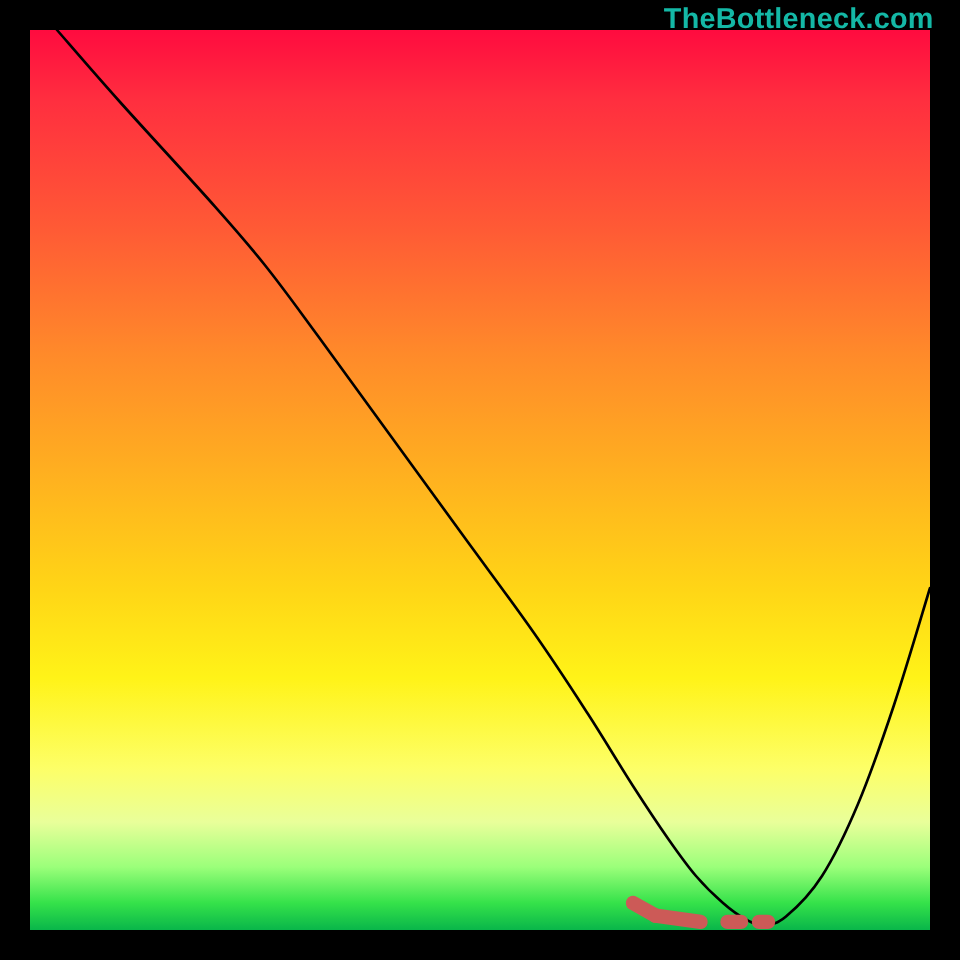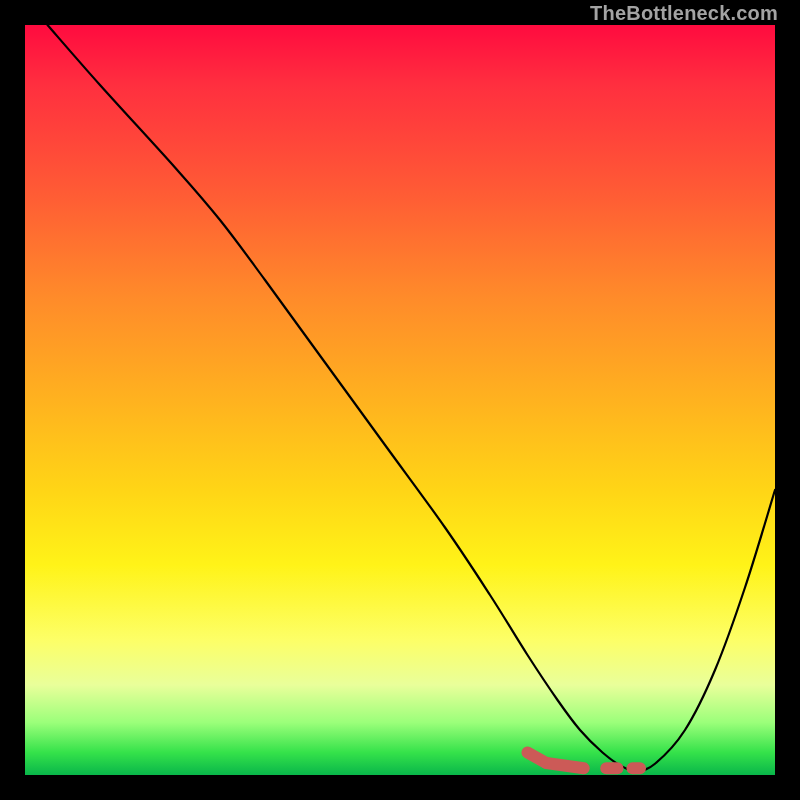--- a/index.html
+++ b/index.html
@@ -37,22 +37,22 @@
       #e9ff9a 88%,
       #9bff7a 93%,
       #35e24a 97%,
       #09b64a 100%
     );
   }
   .watermark {
     position: absolute;
     top: 2px;
     right: 22px;
-    color: #a3a3a3;
-    font-size: 20px;
+    color: #14b8a6;
+    font-size: 24px;
     font-weight: 600;
     letter-spacing: 0.2px;
     user-select: none;
   }
   svg.curves {
     position: absolute;
     left: 0;
     top: 0;
     width: 750px;
     height: 750px;

